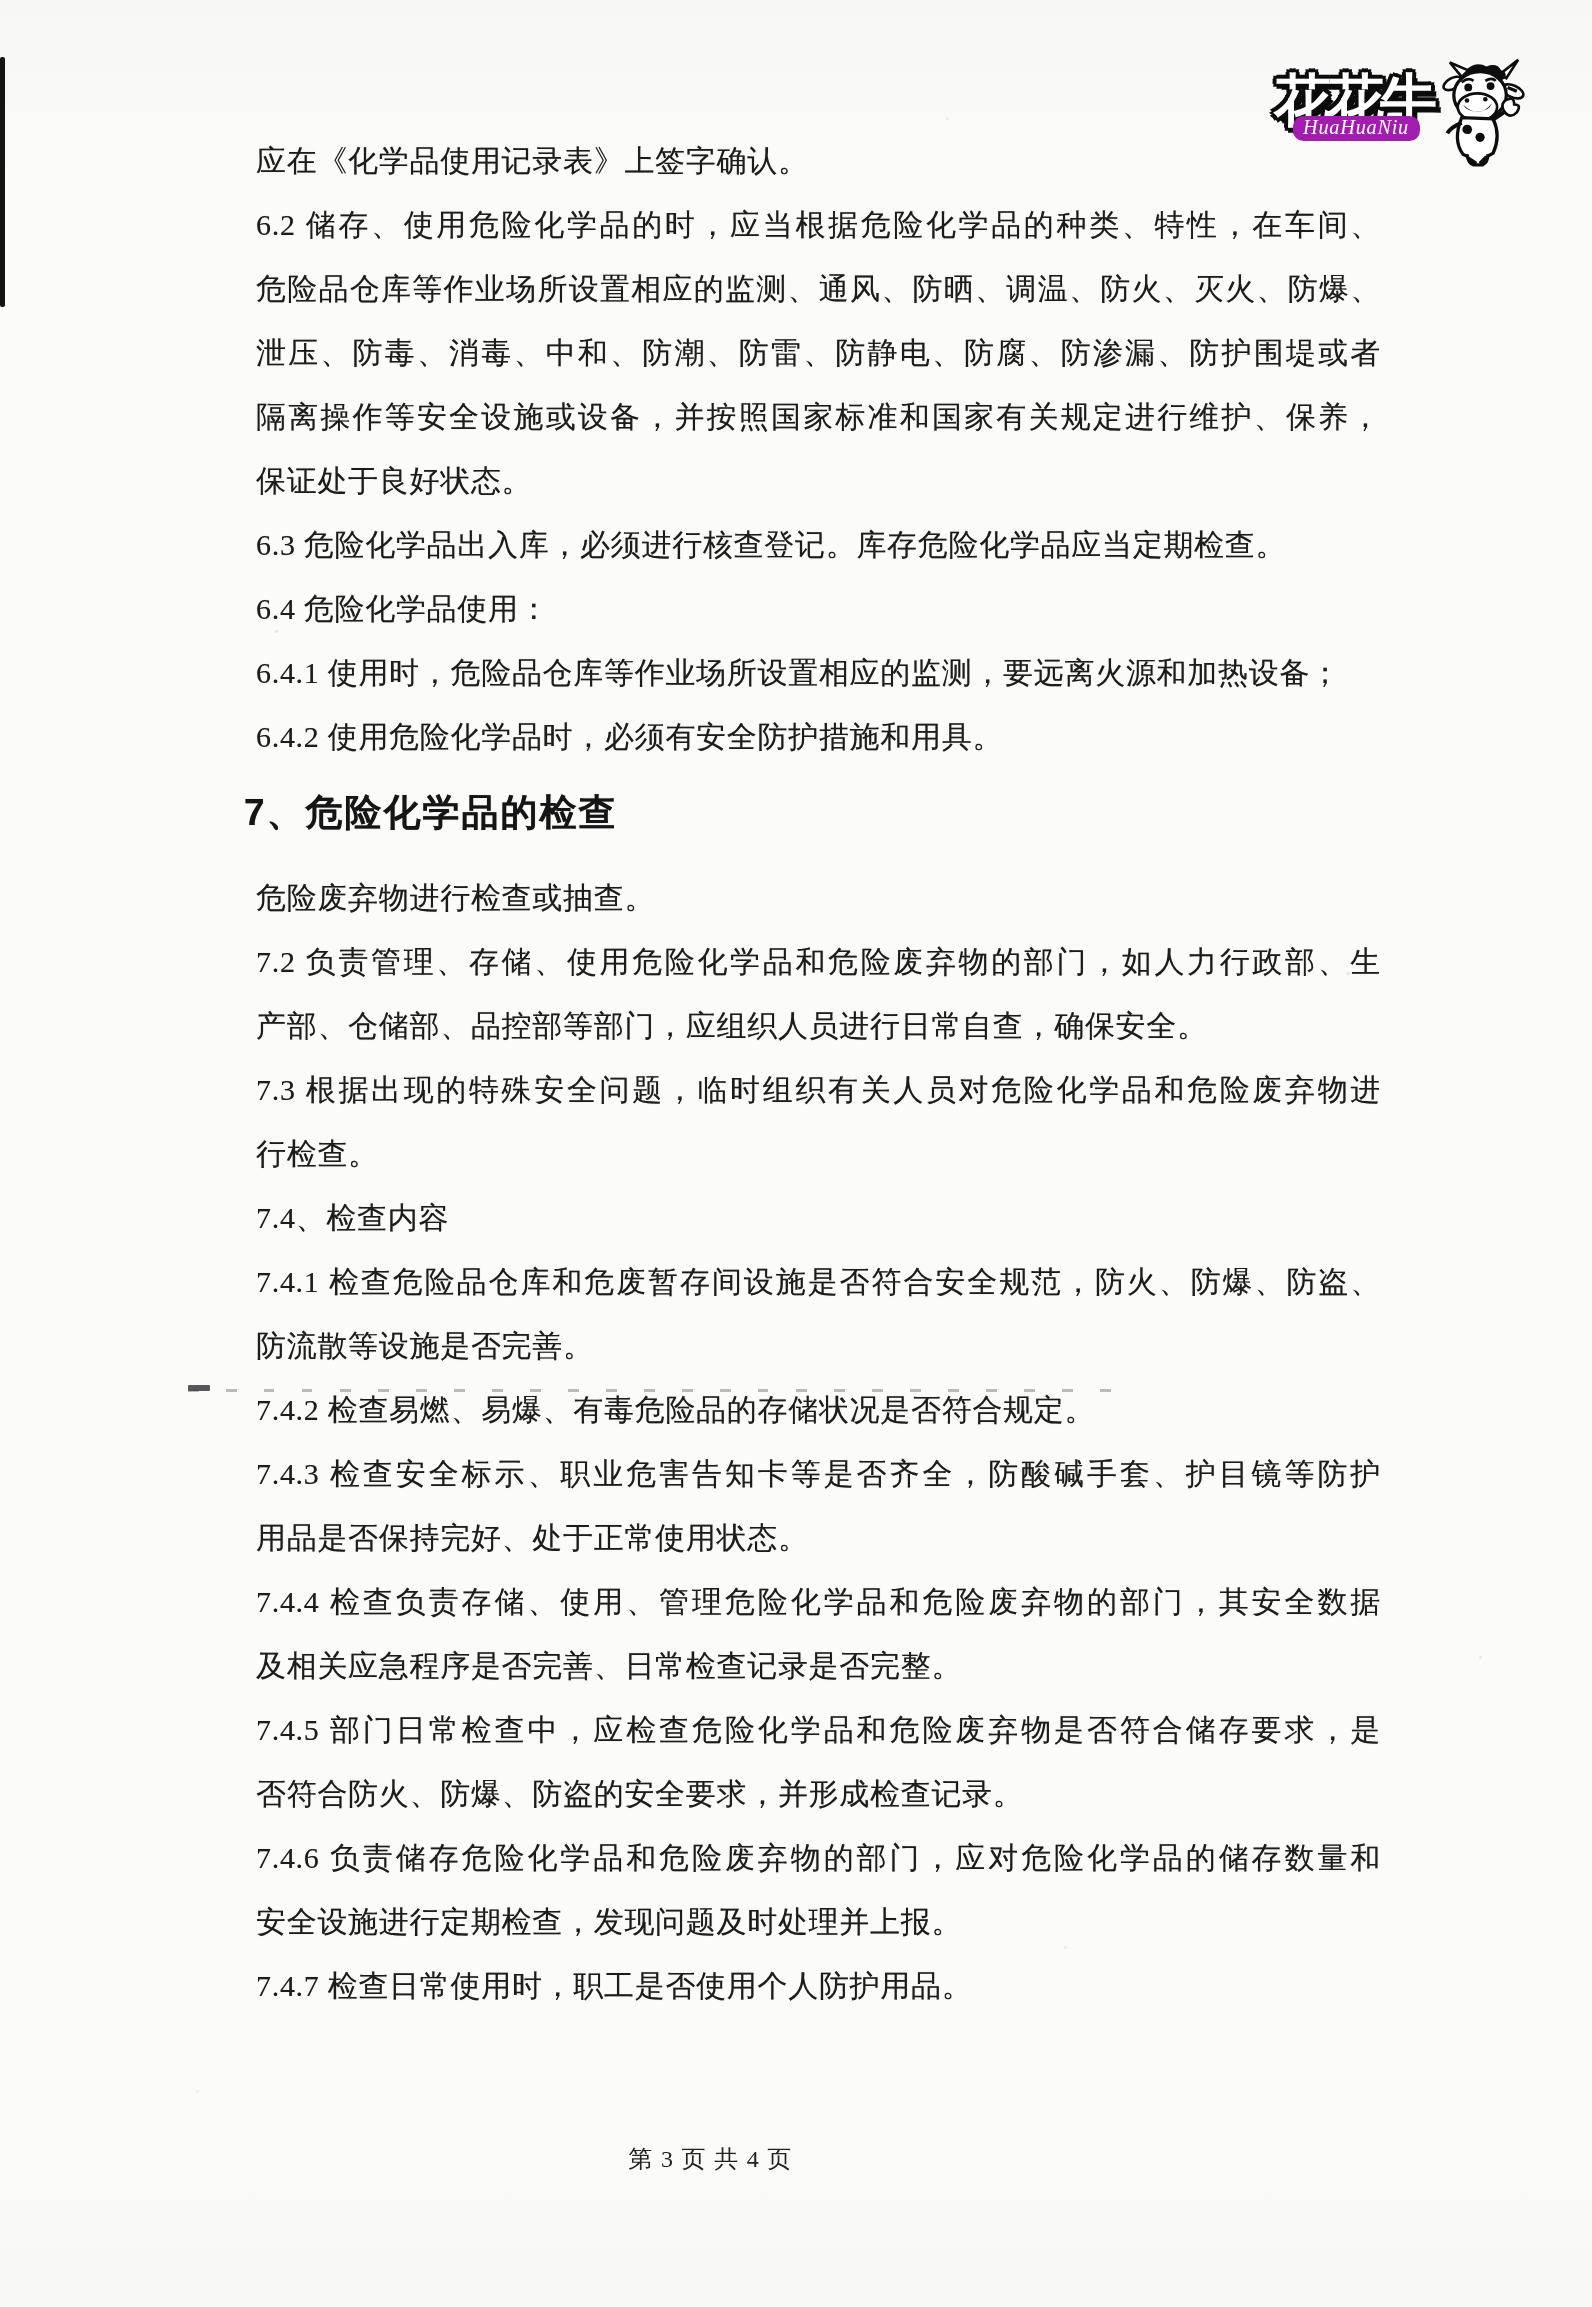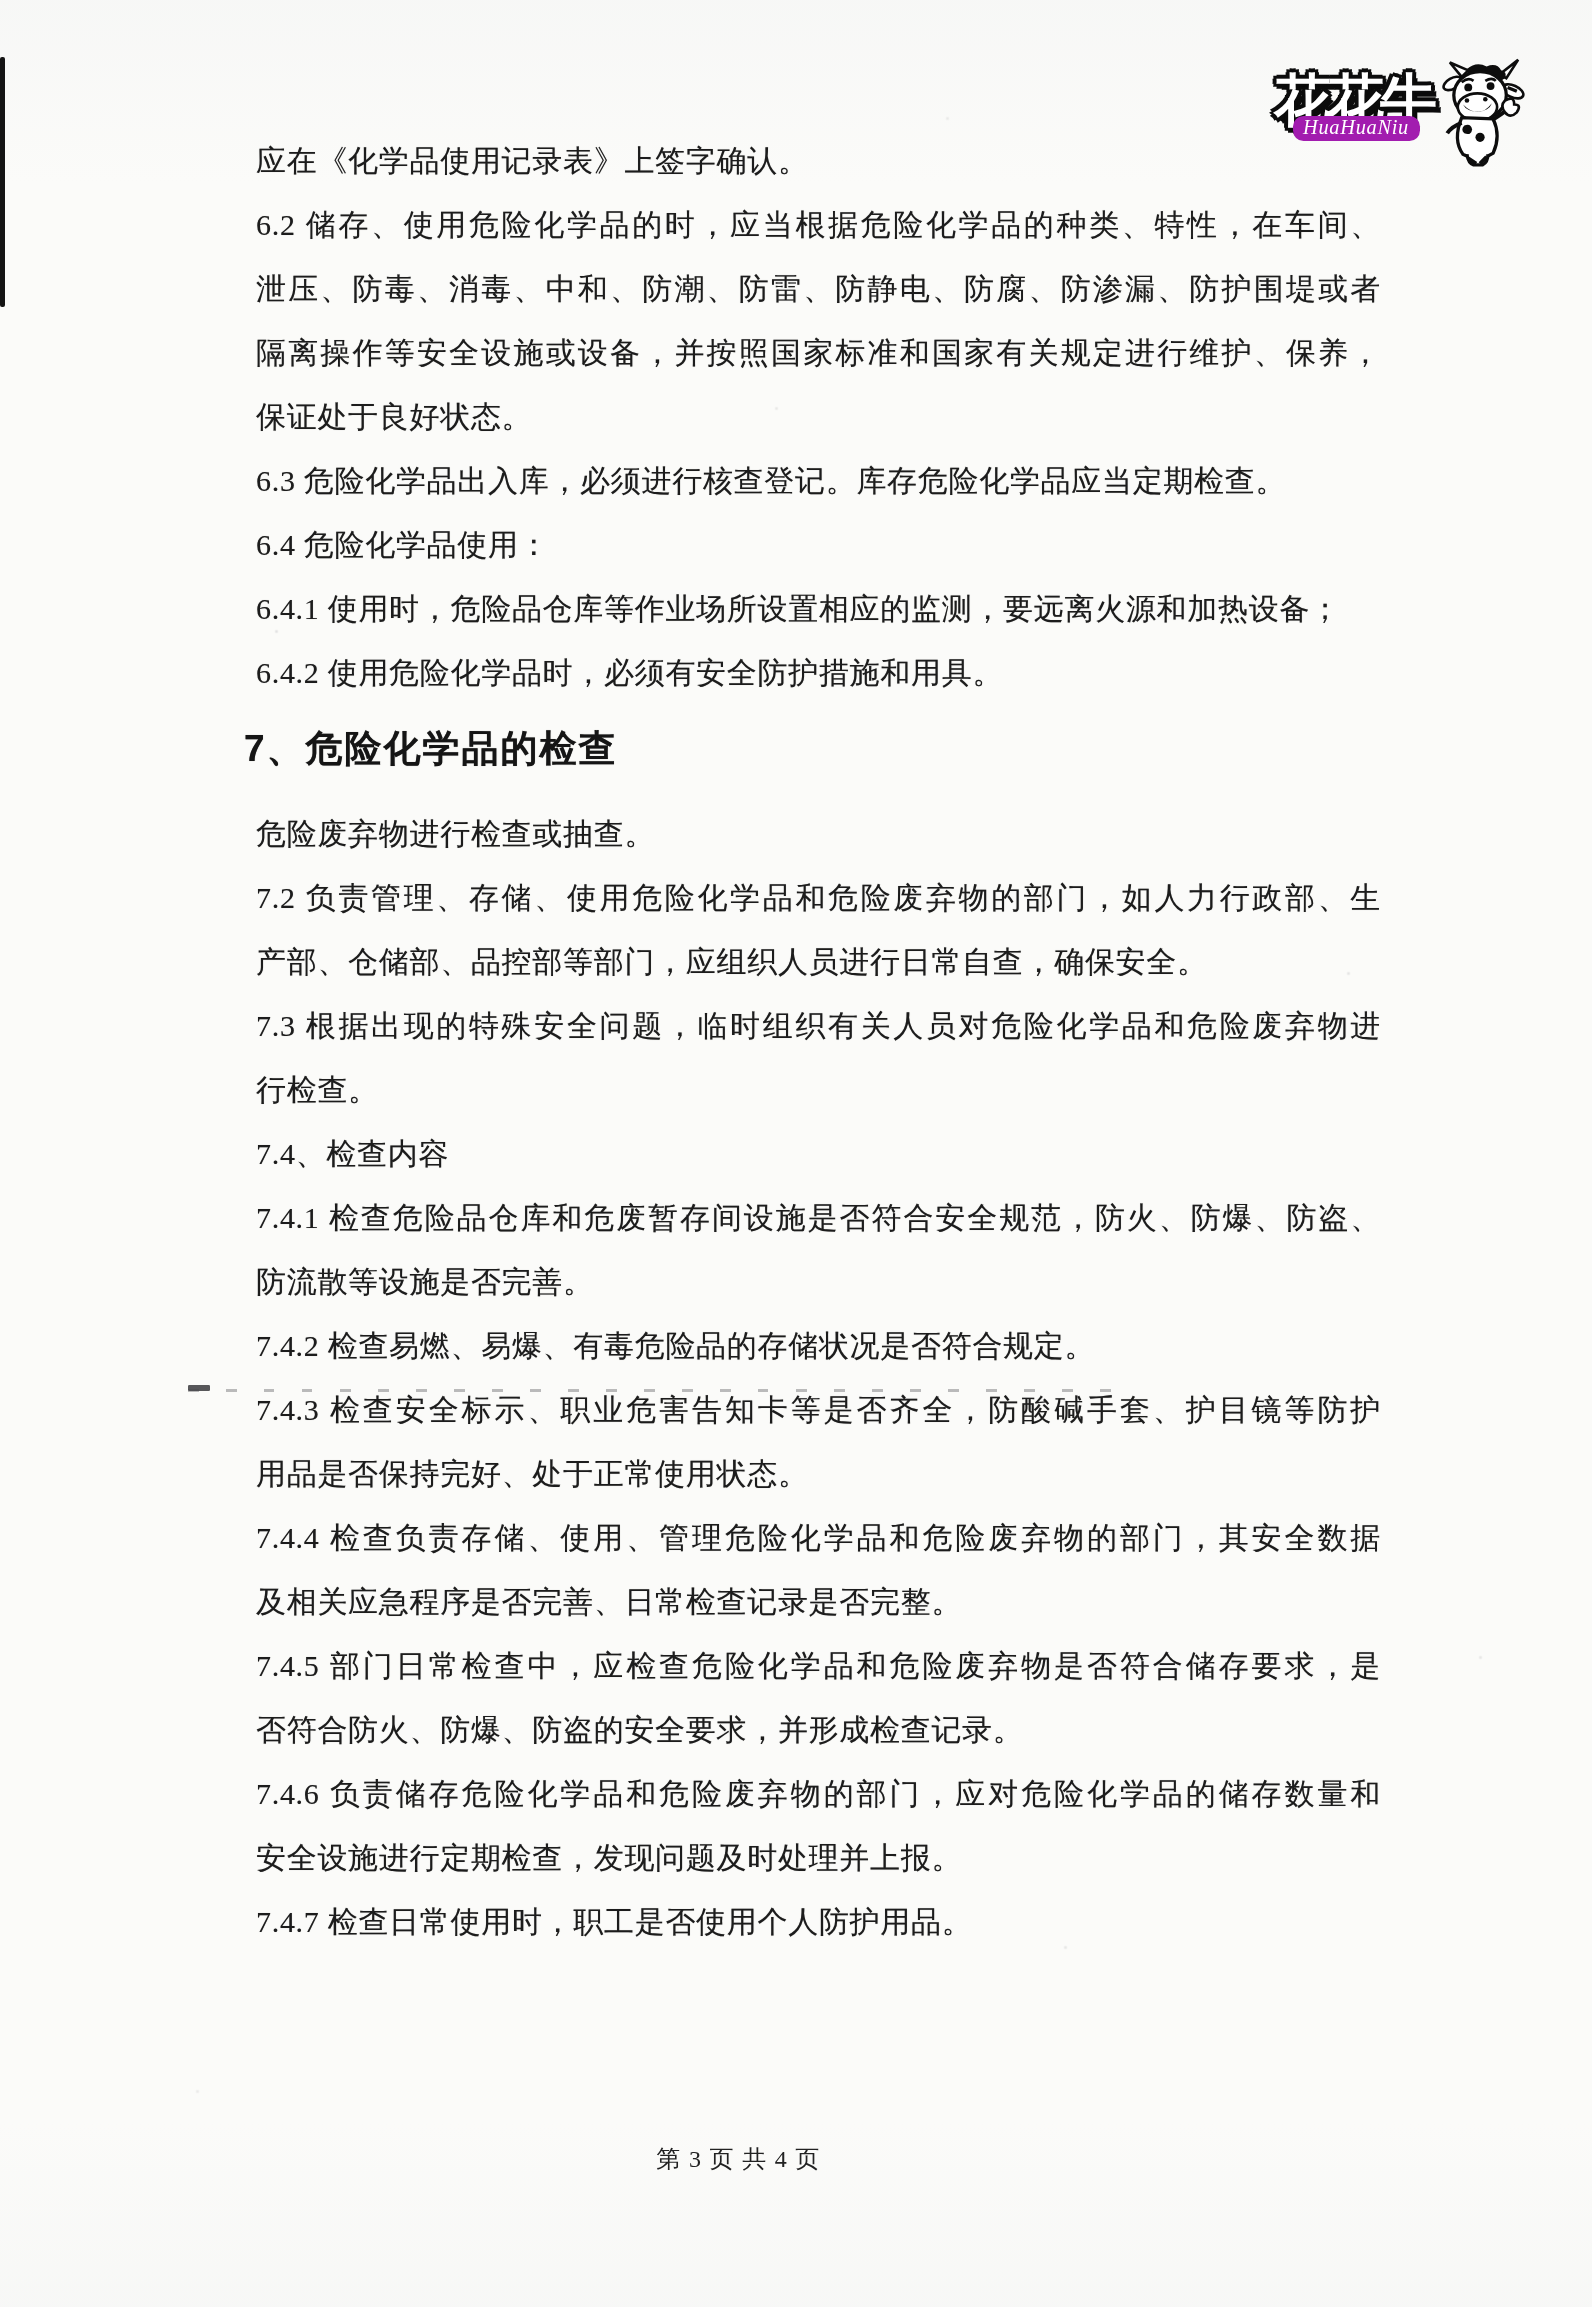--- a/index.html
+++ b/index.html
@@ -28,21 +28,21 @@
     height:82px;line-height:82px;
     margin-top:2.6px;margin-bottom:12px;
     font-family:"Liberation Sans","DejaVu Sans",sans-serif;
     font-weight:bold;font-size:37px;letter-spacing:2px;
     color:#151515;margin-left:-12px;
     text-shadow:0 0 0.7px rgba(0,0,0,.6);
   }
 
   .footer{
     position:absolute;left:0;top:2143px;width:1421px;
-    text-align:center;font-size:24px;letter-spacing:1.3px;color:#222;margin-left:28px;
+    text-align:center;font-size:24px;letter-spacing:1.3px;color:#222;
   }
 
   
   .logo{position:absolute;left:1266px;top:57px;width:256px;height:117px;display:flex;align-items:flex-start;margin-left:8px;}
   .logo-textcol{position:relative;width:164px;margin-top:14.5px;}
   .logo-cn{
     font-family:"Liberation Sans","DejaVu Sans",sans-serif;
     font-weight:900;font-size:57px;line-height:57px;letter-spacing:-4px;
     color:#ffffff;white-space:nowrap;
     text-shadow:
@@ -122,20 +122,21 @@
     <path d="M30,100 q -16,6 -22,16" fill="none" stroke="#0d0d0d" stroke-width="6"></path>
 
     <path d="M38,148 q 2,14 10,16 l 14,0 q 8,-4 8,-16" fill="#fff" stroke="#0d0d0d" stroke-width="5"></path>
     <path d="M40,154 l 12,8 M58,162 l 10,-10" stroke="#0d0d0d" stroke-width="6"></path>
   </svg>
 </div>
 
 <div class="doc">
   <div class="line" data-j="end">应在《化学品使用记录表》上签字确认。</div>
   <div class="line" data-j="full">6.2 储存、使用危险化学品的时，应当根据危险化学品的种类、特性，在车间、</div>
+  <div class="line" data-j="full">危险品仓库等作业场所设置相应的监测、通风、防晒、调温、防火、灭火、防爆、</div>
   <div class="line" data-j="full">泄压、防毒、消毒、中和、防潮、防雷、防静电、防腐、防渗漏、防护围堤或者</div>
   <div class="line" data-j="full">隔离操作等安全设施或设备，并按照国家标准和国家有关规定进行维护、保养，</div>
   <div class="line" data-j="end">保证处于良好状态。</div>
   <div class="line" data-j="end">6.3 危险化学品出入库，必须进行核查登记。库存危险化学品应当定期检查。</div>
   <div class="line" data-j="end">6.4 危险化学品使用：</div>
   <div class="line" data-j="end">6.4.1 使用时，危险品仓库等作业场所设置相应的监测，要远离火源和加热设备；</div>
   <div class="line" data-j="end">6.4.2 使用危险化学品时，必须有安全防护措施和用具。</div>
 
   <div class="heading">7、危险化学品的检查</div>
 

